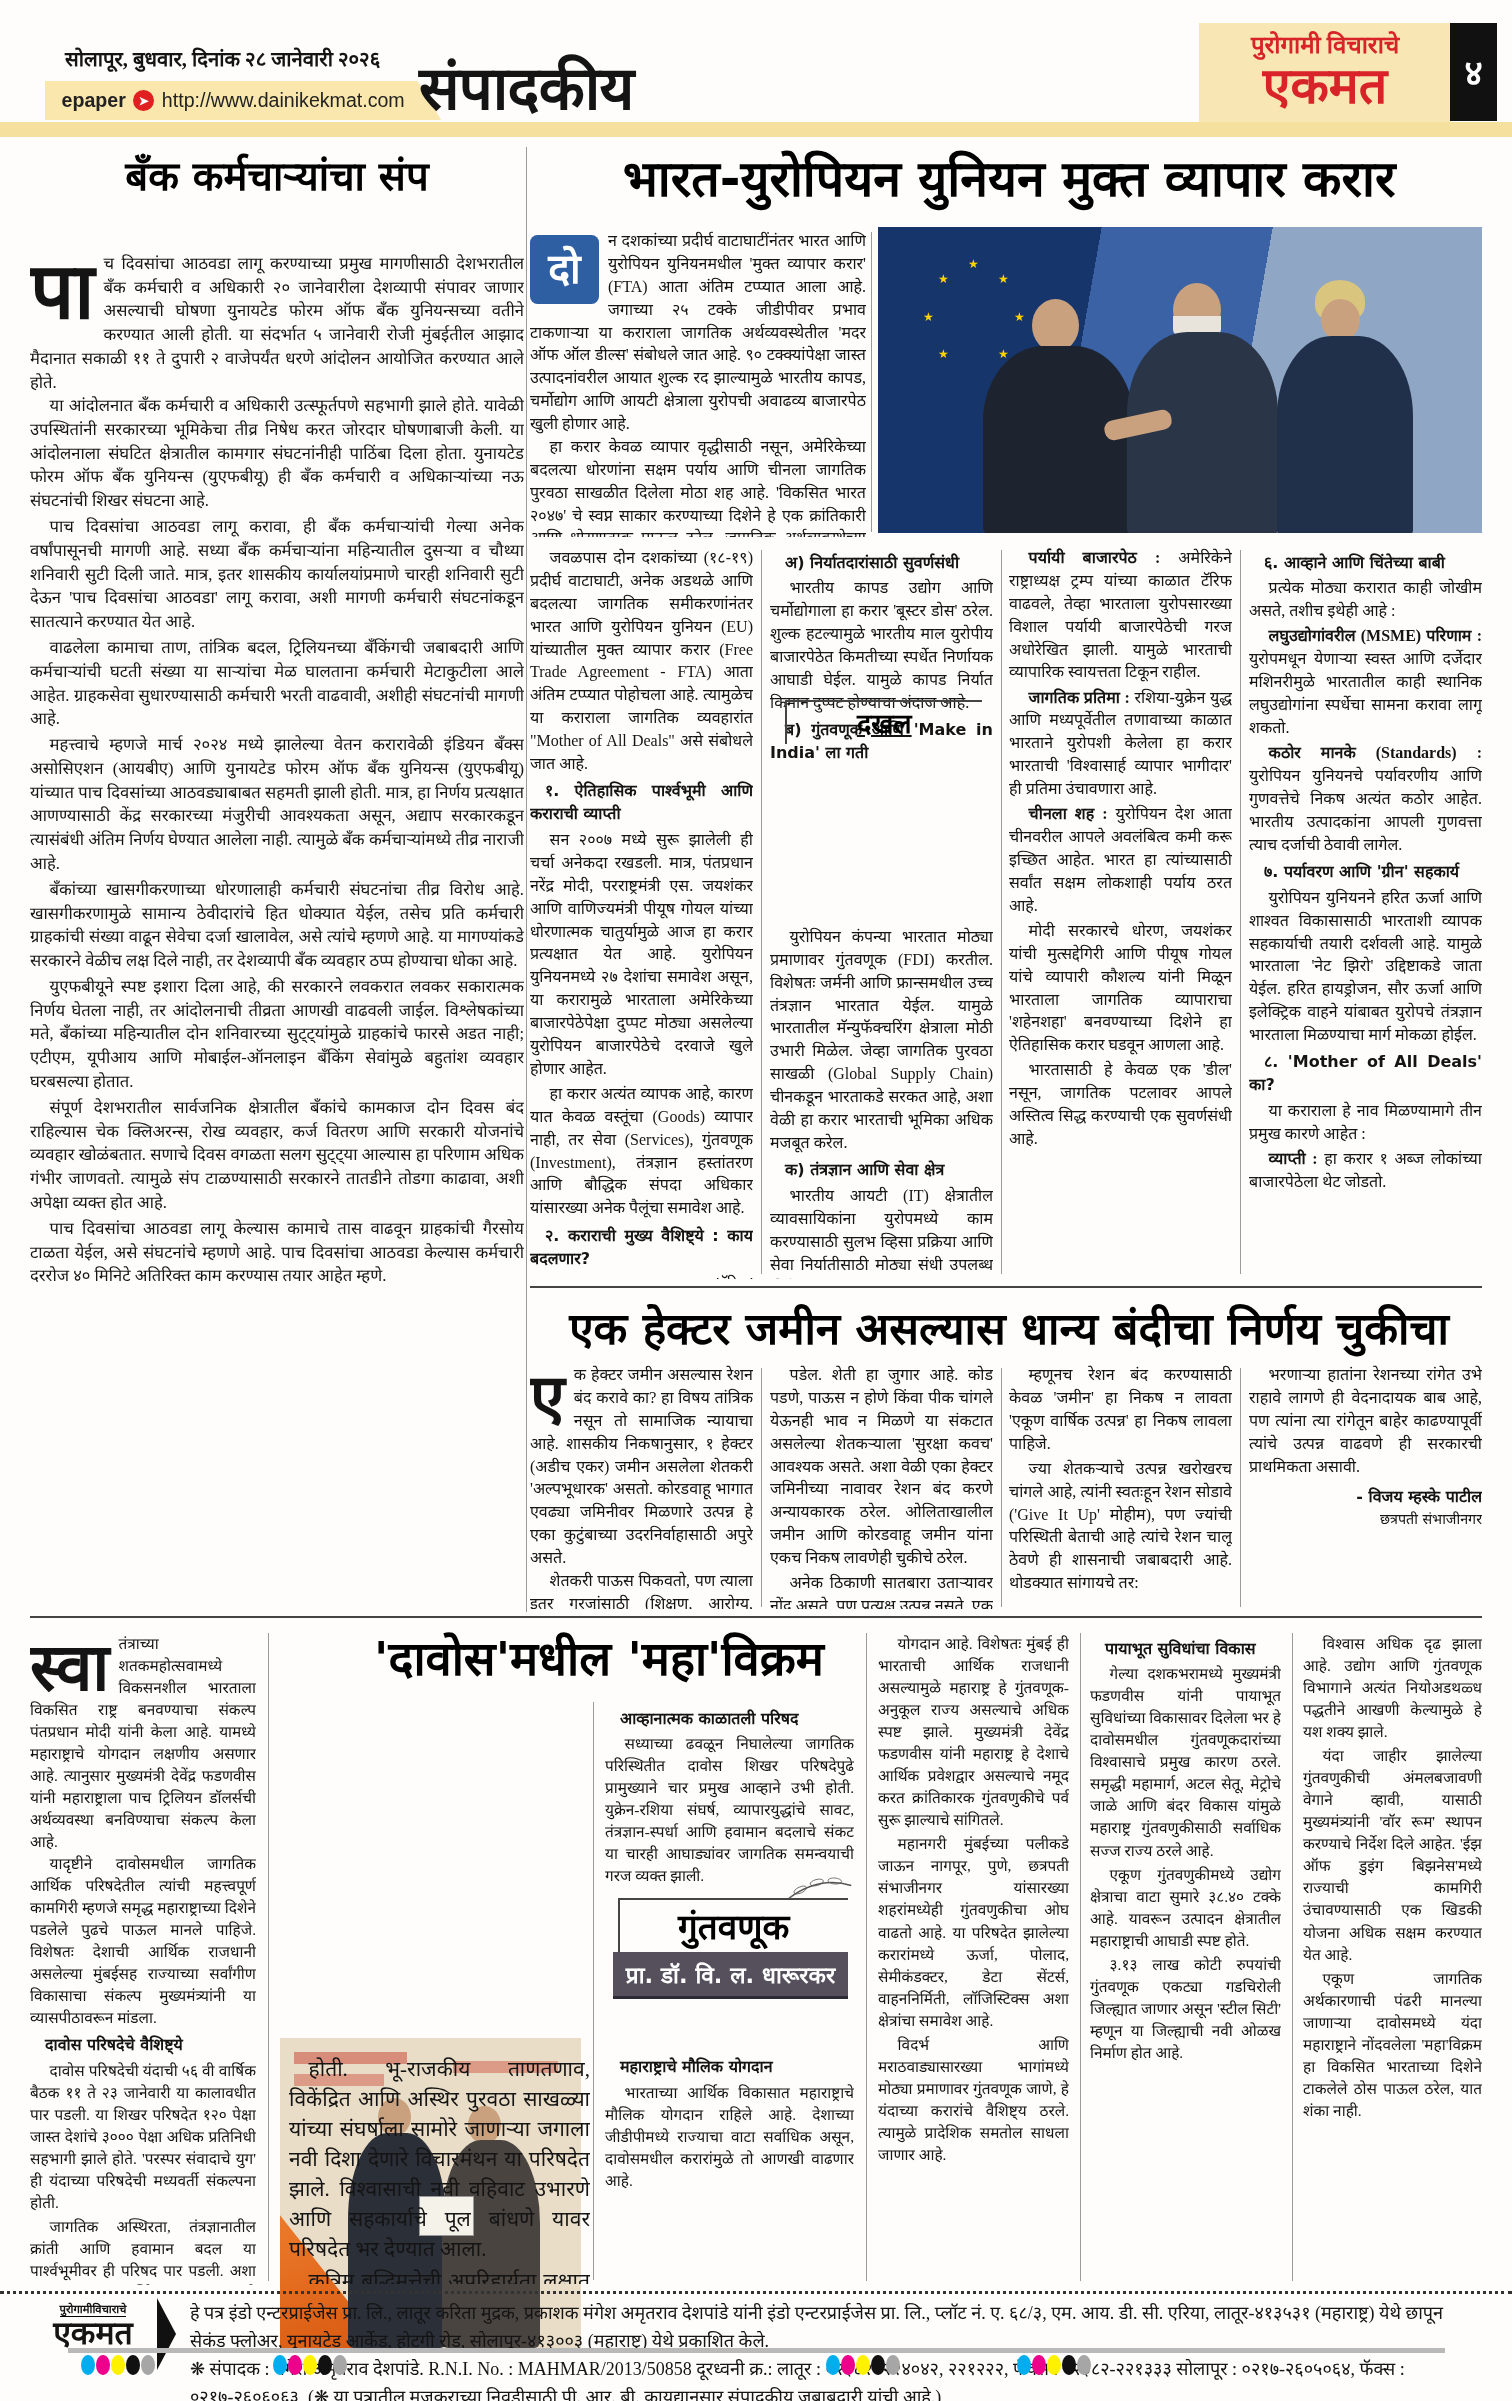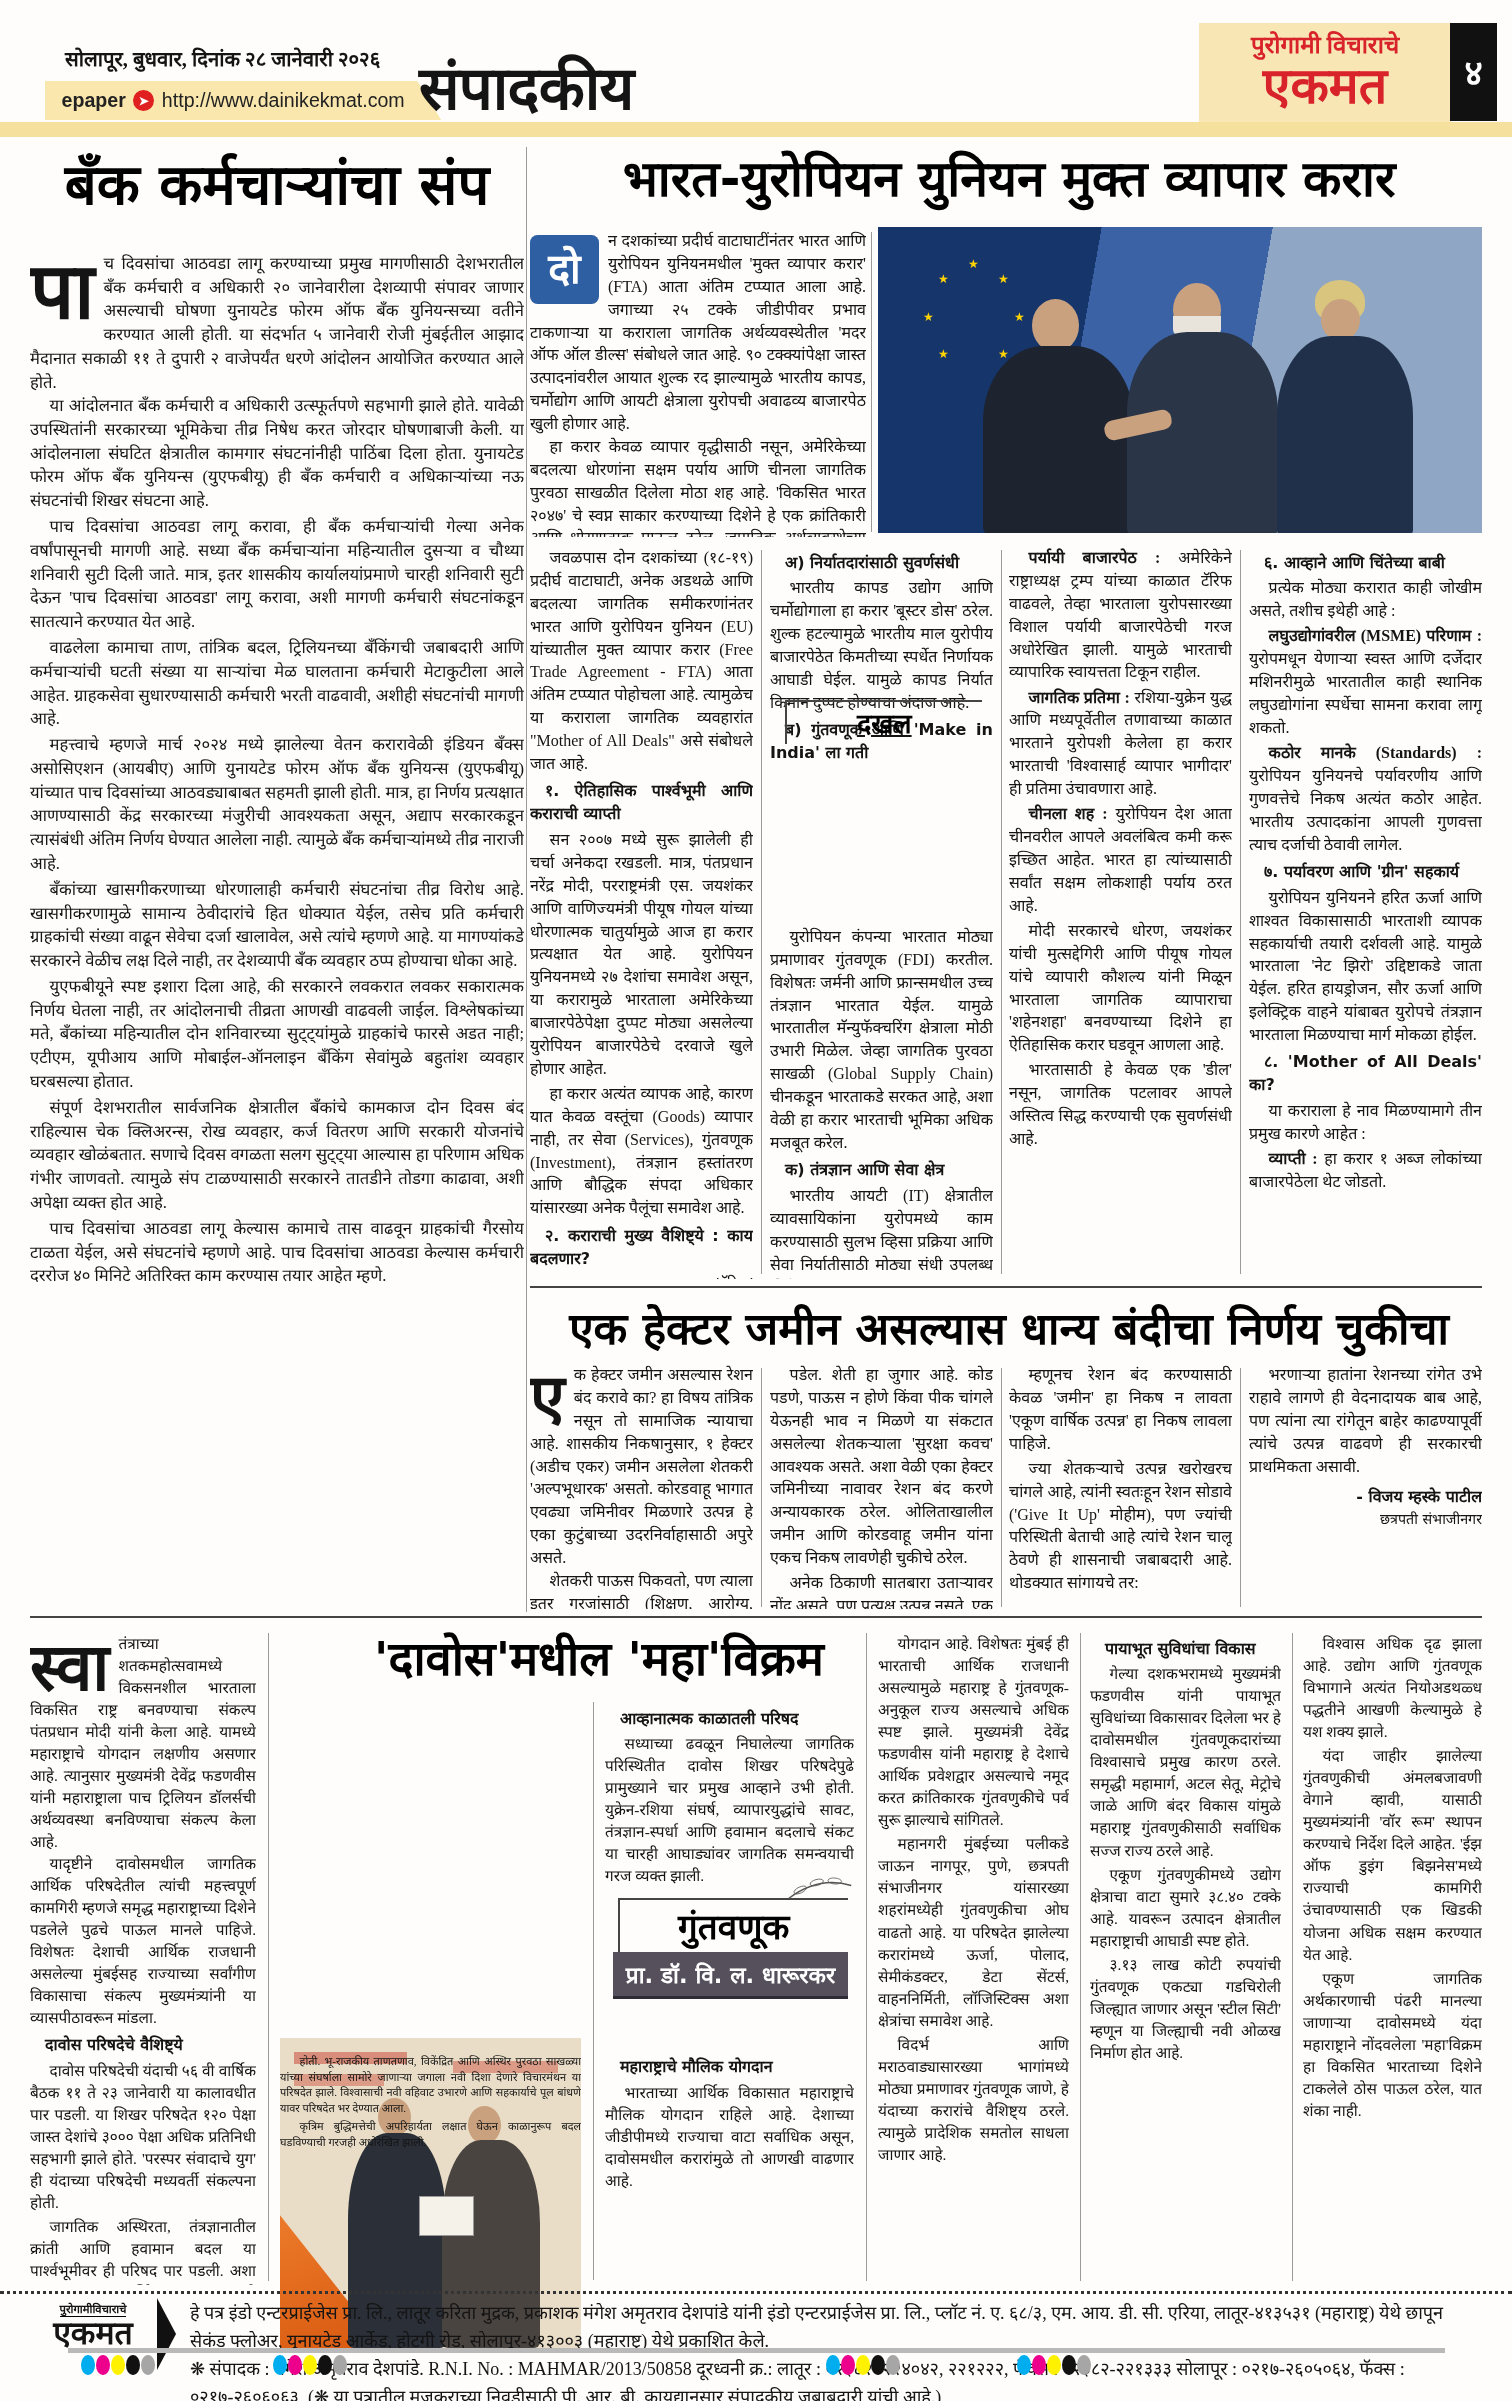--- a/index.html
+++ b/index.html
@@ -72,21 +72,21 @@
     <span class="url">http://www.dainikekmat.com</span>
   </div>
   <div class="abs section-title" style="left:419px;top:45px;">संपादकीय</div>
   <div class="abs masthead" style="left:1199px;top:22.6px;width:252px;height:98px;">
     <div class="mast-tag">पुरोगामी विचाराचे</div>
     <div class="mast-name">एकमत</div>
   </div>
   <div class="abs pagebox" style="left:1450px;top:22.6px;width:47px;height:98px;">४</div>
   <div class="abs band" style="left:0;top:122px;width:1512px;height:15px;"></div>
 
-  <div class="abs hl" style="left:30px;top:154px;width:494px;font-size:56px;line-height:1.1;">बँक कर्मचाऱ्यांचा संप</div>
+  <div class="abs hl" style="left:30px;top:154px;width:494px;font-size:40px;line-height:1.1;">बँक कर्मचाऱ्यांचा संप</div>
   <div class="abs txt" style="left:30px;top:252px;width:494px;height:1352px;font-size:16.6px;">
     <span class="dropcap">पा</span>
     <span>च दिवसांचा आठवडा लागू करण्याच्या प्रमुख मागणीसाठी देशभरातील बँक कर्मचारी व अधिकारी २० जानेवारीला देशव्यापी संपावर जाणार असल्याची घोषणा युनायटेड फोरम ऑफ बँक युनियन्सच्या वतीने करण्यात आली होती. या संदर्भात ५ जानेवारी रोजी मुंबईतील आझाद मैदानात सकाळी ११ ते दुपारी २ वाजेपर्यंत धरणे आंदोलन आयोजित करण्यात आले होते.</span>
     <div>
         <div class="bp">या आंदोलनात बँक कर्मचारी व अधिकारी उत्स्फूर्तपणे सहभागी झाले होते. यावेळी उपस्थितांनी सरकारच्या भूमिकेचा तीव्र निषेध करत जोरदार घोषणाबाजी केली. या आंदोलनाला संघटित क्षेत्रातील कामगार संघटनांनीही पाठिंबा दिला होता. युनायटेड फोरम ऑफ बँक युनियन्स (युएफबीयू) ही बँक कर्मचारी व अधिकाऱ्यांच्या नऊ संघटनांची शिखर संघटना आहे.</div>
         <div class="bp">पाच दिवसांचा आठवडा लागू करावा, ही बँक कर्मचाऱ्यांची गेल्या अनेक वर्षांपासूनची मागणी आहे. सध्या बँक कर्मचाऱ्यांना महिन्यातील दुसऱ्या व चौथ्या शनिवारी सुटी दिली जाते. मात्र, इतर शासकीय कार्यालयांप्रमाणे चारही शनिवारी सुटी देऊन 'पाच दिवसांचा आठवडा' लागू करावा, अशी मागणी कर्मचारी संघटनांकडून सातत्याने करण्यात येत आहे.</div>
         <div class="bp">वाढलेला कामाचा ताण, तांत्रिक बदल, ट्रिलियनच्या बँकिंगची जबाबदारी आणि कर्मचाऱ्यांची घटती संख्या या साऱ्यांचा मेळ घालताना कर्मचारी मेटाकुटीला आले आहेत. ग्राहकसेवा सुधारण्यासाठी कर्मचारी भरती वाढवावी, अशीही संघटनांची मागणी आहे.</div>
         <div class="bp">महत्त्वाचे म्हणजे मार्च २०२४ मध्ये झालेल्या वेतन करारावेळी इंडियन बँक्स असोसिएशन (आयबीए) आणि युनायटेड फोरम ऑफ बँक युनियन्स (युएफबीयू) यांच्यात पाच दिवसांच्या आठवड्याबाबत सहमती झाली होती. मात्र, हा निर्णय प्रत्यक्षात आणण्यासाठी केंद्र सरकारच्या मंजुरीची आवश्यकता असून, अद्याप सरकारकडून त्यासंबंधी अंतिम निर्णय घेण्यात आलेला नाही. त्यामुळे बँक कर्मचाऱ्यांमध्ये तीव्र नाराजी आहे.</div>
         <div class="bp">बँकांच्या खासगीकरणाच्या धोरणालाही कर्मचारी संघटनांचा तीव्र विरोध आहे. खासगीकरणामुळे सामान्य ठेवीदारांचे हित धोक्यात येईल, तसेच प्रति कर्मचारी ग्राहकांची संख्या वाढून सेवेचा दर्जा खालावेल, असे त्यांचे म्हणणे आहे. या मागण्यांकडे सरकारने वेळीच लक्ष दिले नाही, तर देशव्यापी बँक व्यवहार ठप्प होण्याचा धोका आहे.</div>
         <div class="bp">युएफबीयूने स्पष्ट इशारा दिला आहे, की सरकारने लवकरात लवकर सकारात्मक निर्णय घेतला नाही, तर आंदोलनाची तीव्रता आणखी वाढवली जाईल. विश्लेषकांच्या मते, बँकांच्या महिन्यातील दोन शनिवारच्या सुट्ट्यांमुळे ग्राहकांचे फारसे अडत नाही; एटीएम, यूपीआय आणि मोबाईल-ऑनलाइन बँकिंग सेवांमुळे बहुतांश व्यवहार घरबसल्या होतात.</div>
@@ -215,21 +215,21 @@
     <div style="left:13.6px;top:13.6px;width:113px;height:12px;background:#c94b3a;opacity:.55;"></div>
     <div style="left:13.6px;top:36px;width:90px;height:12px;background:#c94b3a;opacity:.45;"></div>
     <div style="left:173px;top:22.6px;width:105px;height:12px;background:#c94b3a;opacity:.45;"></div>
     <div style="left:0;bottom:0;width:105px;height:166px;background:linear-gradient(160deg,#f08030,#d85a10);clip-path:polygon(0 100%,0 20%,100% 100%);"></div>
     <div class="head" style="left:98px;top:60px;width:33px;height:38px;"></div>
     <div class="sil" style="left:68px;top:95px;width:98px;height:215px;background:#2b2f38;"></div>
     <div class="head" style="left:188px;top:68px;width:33px;height:38px;"></div>
     <div class="sil" style="left:162px;top:102px;width:98px;height:208px;background:#4a4440;"></div>
     <div style="left:139px;top:158px;width:53px;height:38px;background:#f5f2ea;border:0.8px solid #999;"></div>
   </div>
-  <div class="abs txt" style="left:280px;top:2054px;width:301px;height:230px;font-size:11px;">
+  <div class="abs txt" style="left:280px;top:2054px;width:301px;height:230px;font-size:21px;padding-left:9px;">
       <div class="bp">होती. भू-राजकीय ताणतणाव, विकेंद्रित आणि अस्थिर पुरवठा साखळ्या यांच्या संघर्षाला सामोरे जाणाऱ्या जगाला नवी दिशा देणारे विचारमंथन या परिषदेत झाले. विश्वासाची नवी वहिवाट उभारणे आणि सहकार्याचे पूल बांधणे यावर परिषदेत भर देण्यात आला.</div>
       <div class="bp">कृत्रिम बुद्धिमत्तेची अपरिहार्यता लक्षात घेऊन काळानुरूप बदल घडविण्याची गरजही अधोरेखित झाली.</div>
     </div>
 
   <div class="abs txt" style="left:605px;top:1703px;width:249px;height:581px;font-size:15.4px;">
       <div class="bh">आव्हानात्मक काळातली परिषद</div>
       <div class="bp">सध्याच्या ढवळून निघालेल्या जागतिक परिस्थितीत दावोस शिखर परिषदेपुढे प्रामुख्याने चार प्रमुख आव्हाने उभी होती. युक्रेन-रशिया संघर्ष, व्यापारयुद्धांचे सावट, तंत्रज्ञान-स्पर्धा आणि हवामान बदलाचे संकट या चारही आघाड्यांवर जागतिक समन्वयाची गरज व्यक्त झाली.</div>
       <div style="height: 162px;"></div>
       <div class="bh">महाराष्ट्राचे मौलिक योगदान</div>
       <div class="bp">भारताच्या आर्थिक विकासात महाराष्ट्राचे मौलिक योगदान राहिले आहे. देशाच्या जीडीपीमध्ये राज्याचा वाटा सर्वाधिक असून, दावोसमधील करारांमुळे तो आणखी वाढणार आहे.</div>

